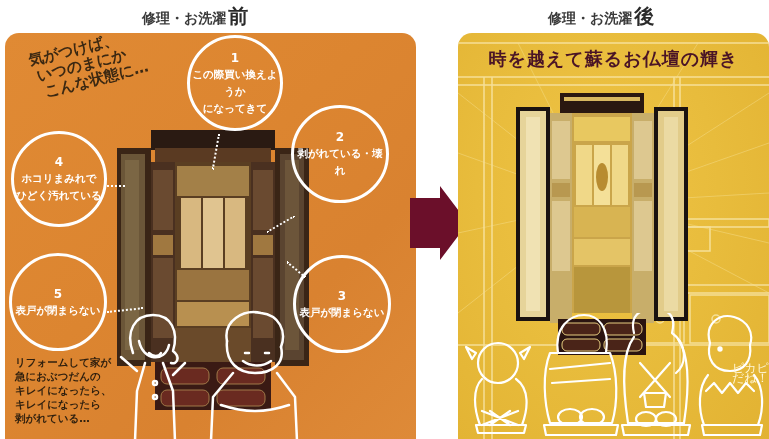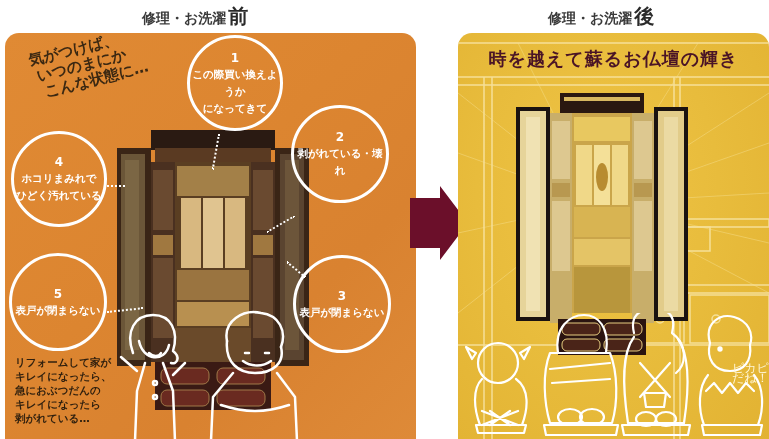--- a/index.html
+++ b/index.html
@@ -190,22 +190,22 @@
     <path d="M130 52 L134 52"></path>
     <path d="M150 52 L154 52"></path>
     <path d="M128 60 C136 66 148 66 156 60"></path>
     <path d="M118 72 L98 96 L96 140"></path>
     <path d="M162 72 L180 96 L182 140"></path>
     <path d="M106 104 C130 112 150 112 174 104"></path>
   </svg>
 
   <div class="speech speech-woman">
     <div>リフォームして家が</div>
+    <div>急におぶつだんの</div>
     <div>キレイになったら、</div>
-    <div>急におぶつだんの</div>
     <div>キレイになったら</div>
     <div>剥がれている…</div>
   </div>
 </div>
 
 <svg class="arrow" viewBox="0 0 58 74">
   <polygon points="0,12 30,12 30,0 58,37 30,74 30,62 0,62" fill="#6b0f2a"></polygon>
 </svg>
 
 <div class="panel-after">

